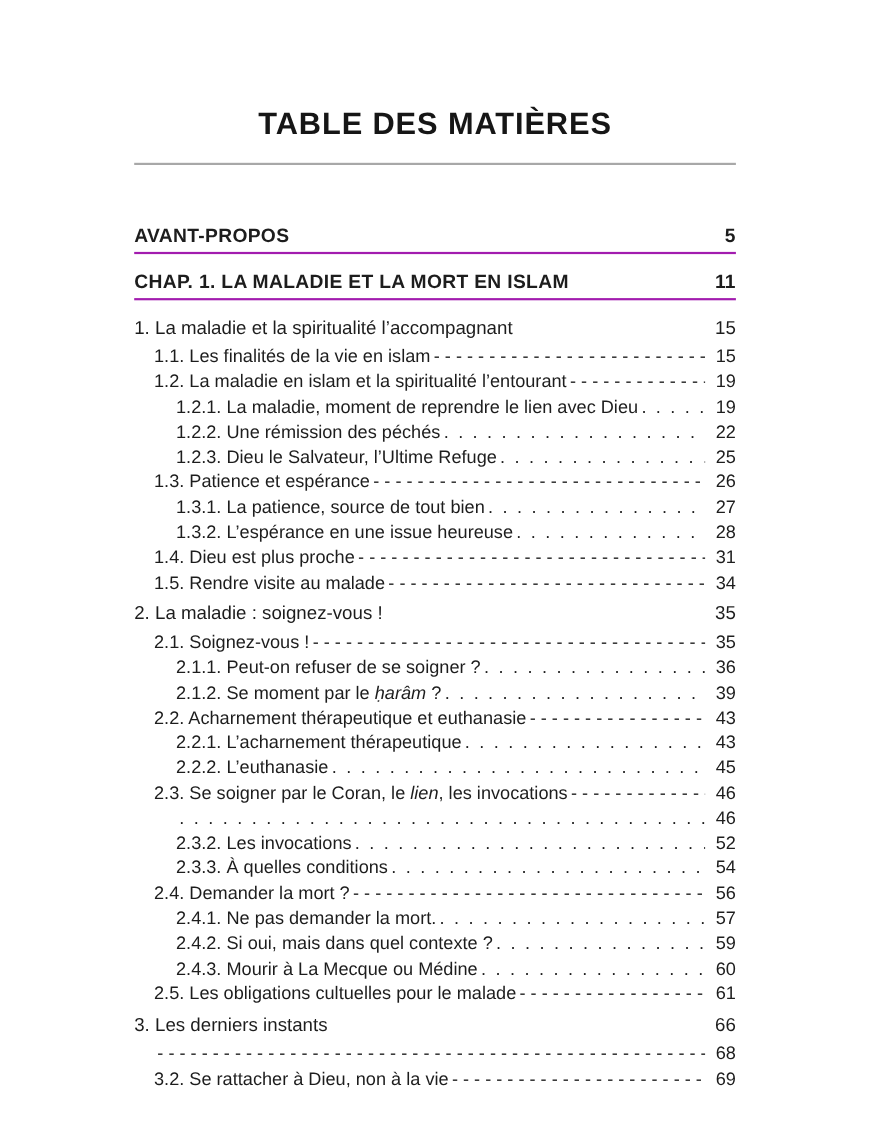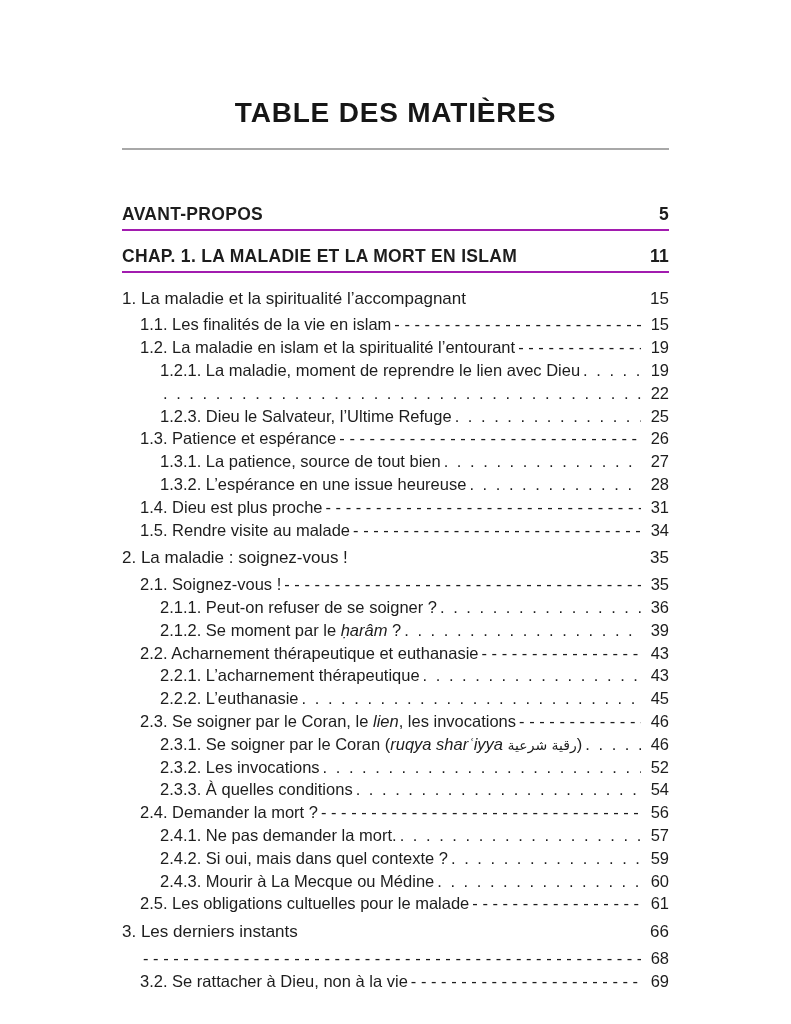--- a/index.html
+++ b/index.html
@@ -105,20 +105,21 @@
         <span class="label"><span>1.2. La maladie en islam et la spiritualité l’entourant</span></span>
         <span class="leader dash">- - - - - - - - - - - - - - - - - - - - - - - - - - - - - - - - - - - - - - - - - - - - - - - - - - - - - - - - - - - - - - - - - - - - - - - - - - - - - - - - </span>
         <span class="pagenum">19</span>
       </div>
       <div class="row lvl3">
         <span class="label"><span>1.2.1. La maladie, moment de reprendre le lien avec Dieu</span></span>
         <span class="leader dot">. . . . . . . . . . . . . . . . . . . . . . . . . . . . . . . . . . . . . . . . . . . . . . . . . . . . . . . . . . . . . . . . . . . . . . . . . . . . . . . . </span>
         <span class="pagenum">19</span>
       </div>
       <div class="row lvl3">
+        <span class="label"><span>1.2.2. Une rémission des péchés</span></span>
         <span class="leader dot">. . . . . . . . . . . . . . . . . . . . . . . . . . . . . . . . . . . . . . . . . . . . . . . . . . . . . . . . . . . . . . . . . . . . . . . . . . . . . . . . </span>
         <span class="pagenum">22</span>
       </div>
       <div class="row lvl3">
         <span class="label"><span>1.2.3. Dieu le Salvateur, l’Ultime Refuge</span></span>
         <span class="leader dot">. . . . . . . . . . . . . . . . . . . . . . . . . . . . . . . . . . . . . . . . . . . . . . . . . . . . . . . . . . . . . . . . . . . . . . . . . . . . . . . . </span>
         <span class="pagenum">25</span>
       </div>
       <div class="row lvl2">
         <span class="label"><span>1.3. Patience et espérance</span></span>
@@ -179,21 +180,20 @@
         <span class="label"><span>2.2.2. L’euthanasie</span></span>
         <span class="leader dot">. . . . . . . . . . . . . . . . . . . . . . . . . . . . . . . . . . . . . . . . . . . . . . . . . . . . . . . . . . . . . . . . . . . . . . . . . . . . . . . . </span>
         <span class="pagenum">45</span>
       </div>
       <div class="row lvl2">
         <span class="label"><span>2.3. Se soigner par le Coran, le </span><span class="i">lien</span><span>, les invocations</span></span>
         <span class="leader dash">- - - - - - - - - - - - - - - - - - - - - - - - - - - - - - - - - - - - - - - - - - - - - - - - - - - - - - - - - - - - - - - - - - - - - - - - - - - - - - - - </span>
         <span class="pagenum">46</span>
       </div>
       <div class="row lvl3">
-        <span class="label"><span>2.3.1. Se soigner par le Coran (</span><span class="i">ruqya sharʿiyya</span><span> </span><span class="ar">رقية شرعية‎</span><span>)</span></span>
         <span class="leader dot">. . . . . . . . . . . . . . . . . . . . . . . . . . . . . . . . . . . . . . . . . . . . . . . . . . . . . . . . . . . . . . . . . . . . . . . . . . . . . . . . </span>
         <span class="pagenum">46</span>
       </div>
       <div class="row lvl3">
         <span class="label"><span>2.3.2. Les invocations</span></span>
         <span class="leader dot">. . . . . . . . . . . . . . . . . . . . . . . . . . . . . . . . . . . . . . . . . . . . . . . . . . . . . . . . . . . . . . . . . . . . . . . . . . . . . . . . </span>
         <span class="pagenum">52</span>
       </div>
       <div class="row lvl3">
         <span class="label"><span>2.3.3. À quelles conditions</span></span>

